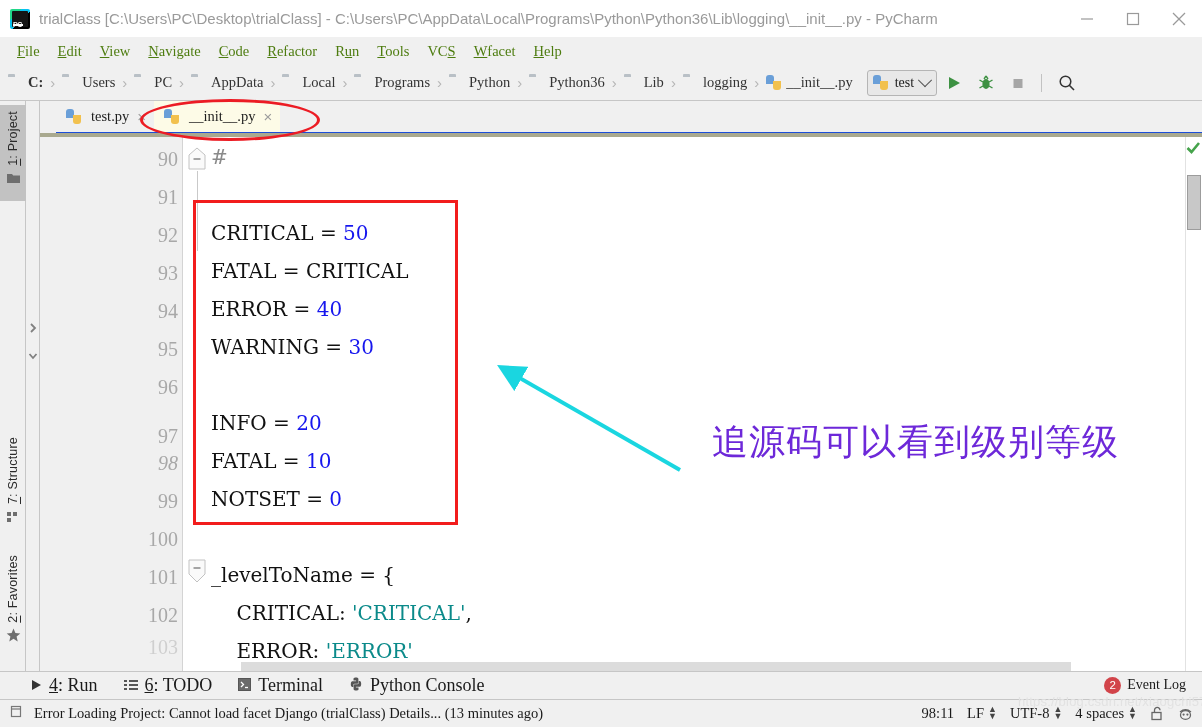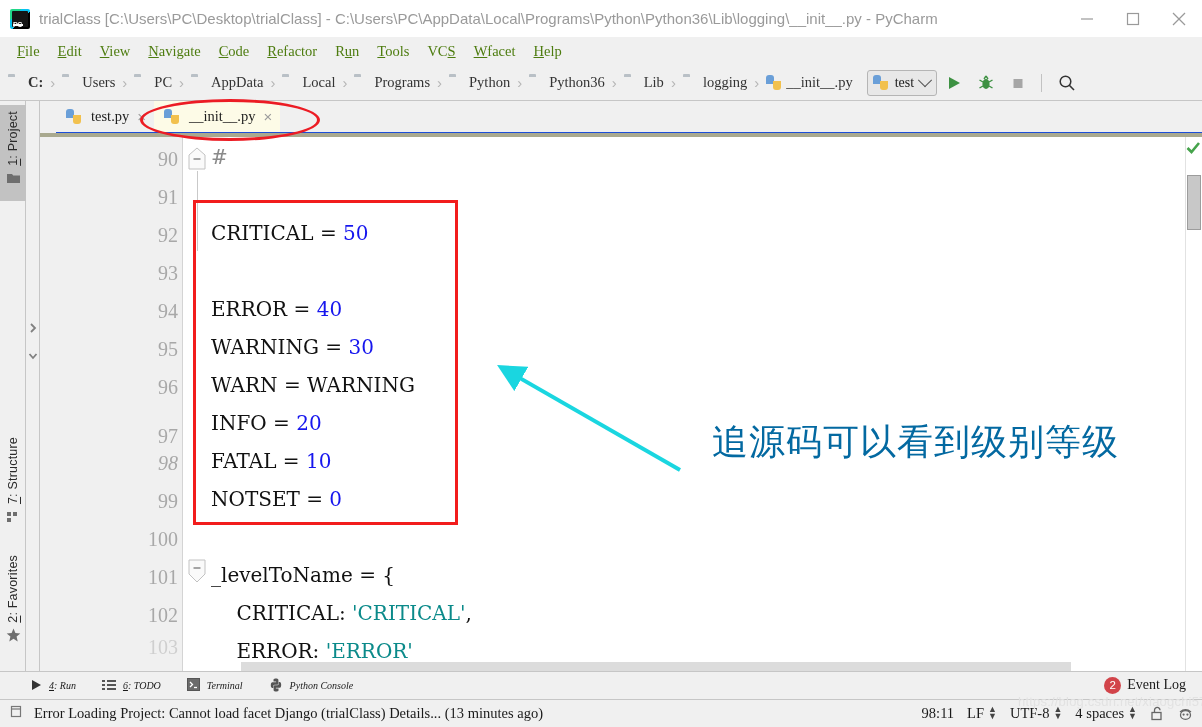--- a/index.html
+++ b/index.html
@@ -184,33 +184,33 @@
   .red-box{
     position:absolute;left:193px;top:200px;width:265px;height:325px;
     border:3px solid #f21d1d;box-sizing:border-box;background:transparent;
   }
   .red-ellipse{
     position:absolute;left:140px;top:99px;width:180px;height:42px;
     border:3px solid #ec1c24;border-radius:50%;box-sizing:border-box;
   }
   .annot-text{
     position:absolute;left:712px;top:418px;
-    font-size:36px;color:#0369a1;white-space:nowrap;
+    font-size:36px;color:#6d28d9;white-space:nowrap;
     font-family:"DejaVu Sans", sans-serif;letter-spacing:1px;
   }
   .arrow-svg{position:absolute;left:490px;top:360px;}
 
   
   .botbar{
     position:absolute;left:0;top:671px;width:1202px;height:28px;
     background:#f0f0f0;border-top:1px solid #c6c6c6;box-sizing:border-box;
     display:flex;align-items:center;padding-left:30px;
   }
-  .bot-item{display:flex;align-items:center;margin-right:26px;font-size:10px;white-space:nowrap;
-    font-family:"Liberation Serif",serif;font-style:italic;}
+  .bot-item{display:flex;align-items:flex-start;margin-right:26px;font-size:18px;white-space:nowrap;
+    font-family:"Liberation Serif",serif;}
   .bot-item .bi-label{margin-left:7px;}
   .bot-item u{text-decoration:underline;}
   .eventlog{
     position:absolute;right:16px;top:671px;height:28px;display:flex;align-items:center;
   }
   .badge{
     width:17px;height:17px;border-radius:50%;background:#d2444a;color:#fff;
     font-size:11.5px;display:flex;align-items:center;justify-content:center;margin-right:6px;
     font-family:"Liberation Sans",sans-serif;
   }
@@ -484,23 +484,23 @@
           <path d="M2 1 H18 V15 L10 23 L2 15 Z" fill="#fafafa" stroke="#c2c2c2" stroke-width="1"></path>
           <line x1="6.5" y1="9" x2="13.5" y2="9" stroke="#808080" stroke-width="1.4"></line>
         </svg>
       </div>
     </div>
 
     <div class="code-area">
       <div class="code-line" style="top:10px;"><span class="tok-cmt">#</span></div>
       <div class="code-line" style="top:48px;"></div>
       <div class="code-line" style="top:86px;"><span>CRITICAL = </span><span class="tok-num">50</span></div>
+      <div class="code-line" style="top:124px;"><span>FATAL = CRITICAL</span></div>
       <div class="code-line" style="top:162px;"><span>ERROR = </span><span class="tok-num">40</span></div>
       <div class="code-line" style="top:200px;"><span>WARNING = </span><span class="tok-num">30</span></div>
-      <div class="code-line" style="top:238px;"><span>WARN = WARNING</span></div>
       <div class="code-line" style="top:276px;"><span>INFO = </span><span class="tok-num">20</span></div>
       <div class="code-line" style="top:314px;"><span>FATAL = </span><span class="tok-num">10</span></div>
       <div class="code-line" style="top:352px;"><span>NOTSET = </span><span class="tok-num">0</span></div>
       <div class="code-line" style="top:390px;"></div>
       <div class="code-line" style="top:466px;"><span>    CRITICAL: </span><span class="tok-str">'CRITICAL'</span><span>,</span></div>
       <div class="code-line" style="top:428px;"><span>_levelToName = {</span></div>
       <div class="code-line" style="top:504px;"><span>    ERROR: </span><span class="tok-str">'ERROR'</span></div>
       <div class="hscroll" style="left:30px;"></div>
     </div>
 

